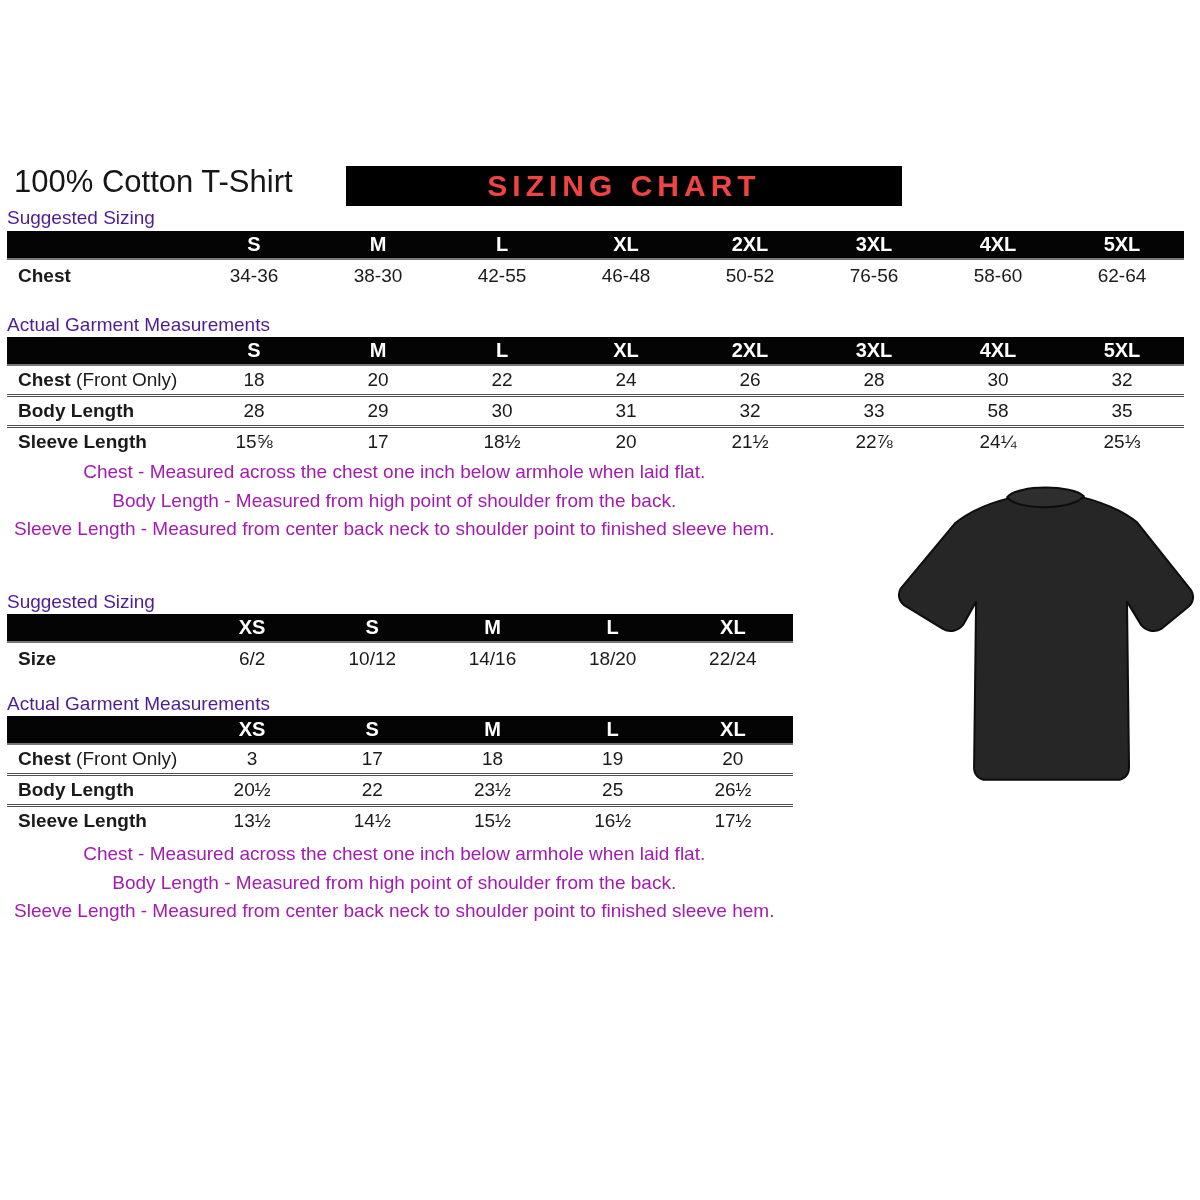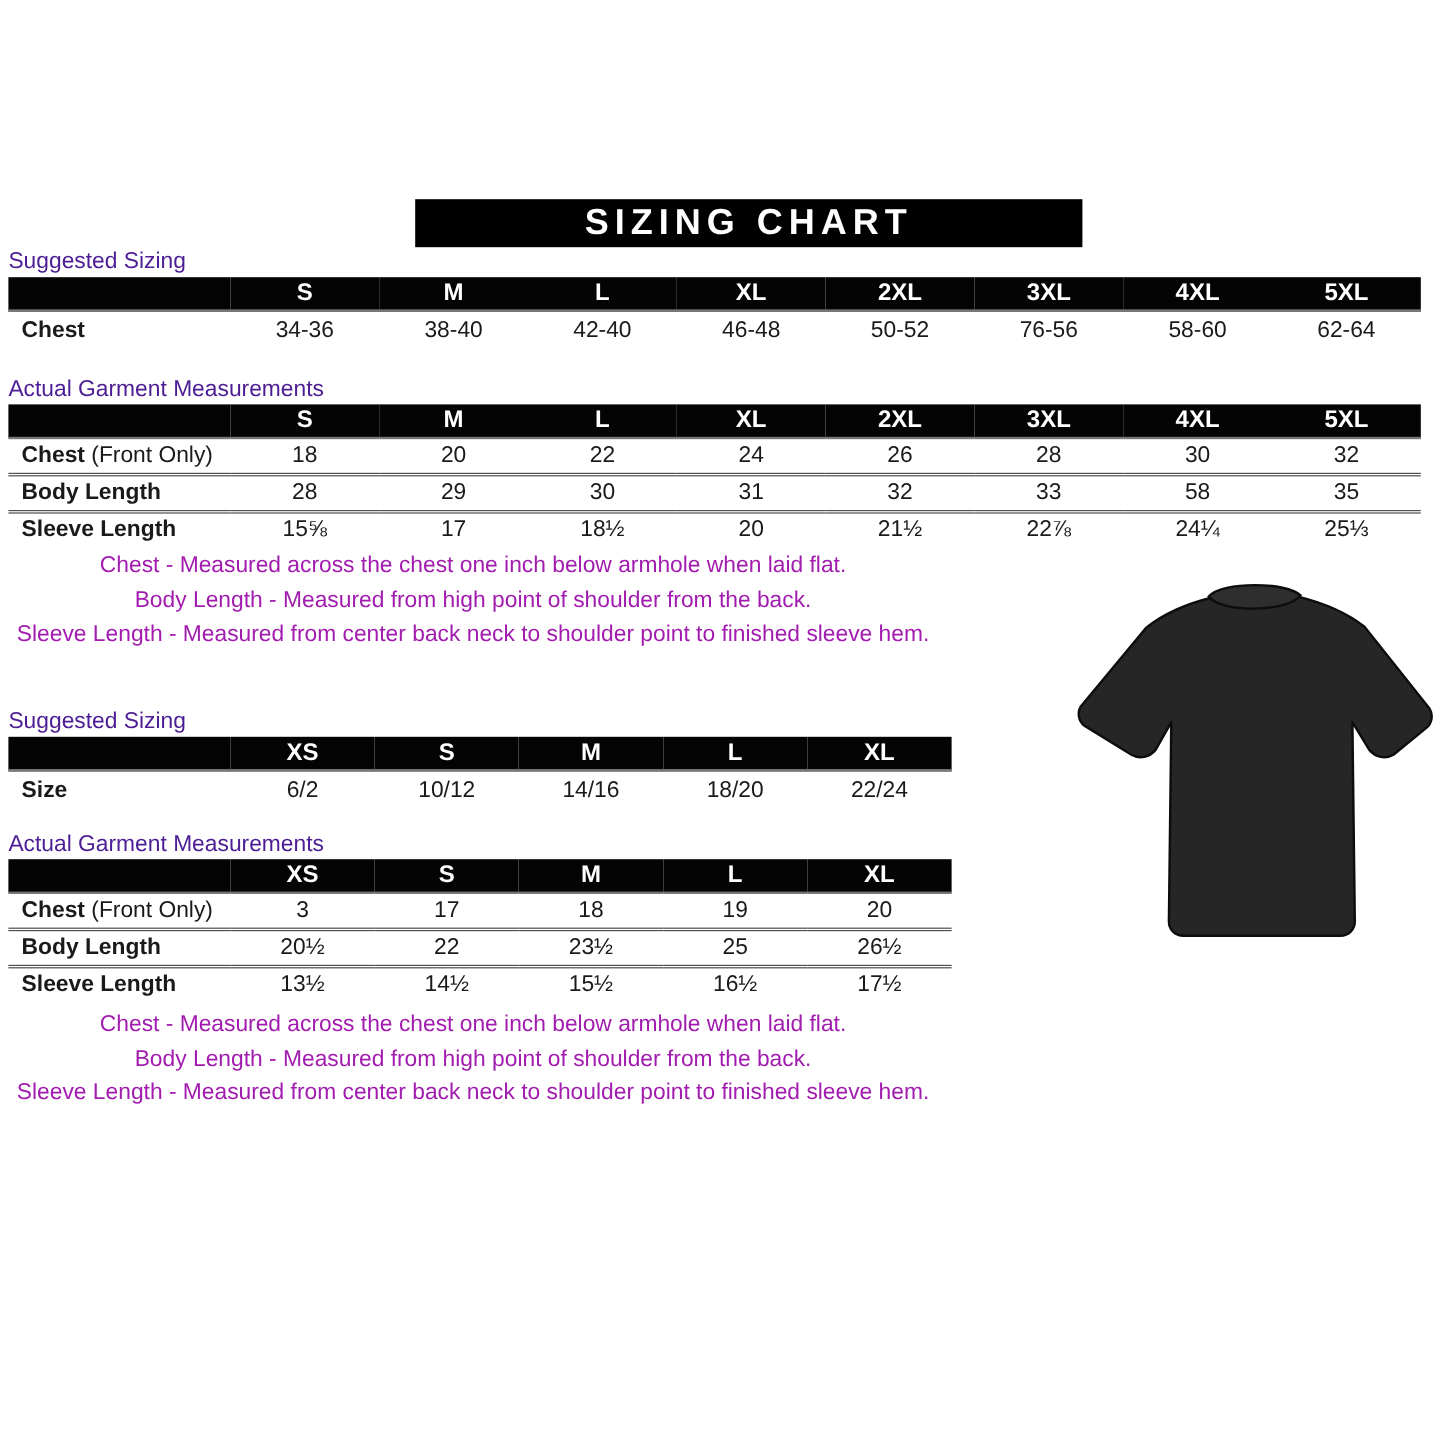--- a/index.html
+++ b/index.html
@@ -3,21 +3,21 @@
 <meta charset="utf-8">
 <style>
   html,body{margin:0;padding:0;background:#fff;}
   #page{
     position:relative;width:1200px;height:1200px;background:#ffffff;
     font-family:"Liberation Sans","DejaVu Sans",sans-serif;color:#1a1a1a;overflow:hidden;
   }
   .section-title{position:absolute;font-size:31px;font-weight:400;color:#161616;white-space:nowrap;}
   .section-title.bold{font-weight:700;}
   .banner{
-    position:absolute;background:#000;color:#ffffff;text-align:center;
+    position:absolute;background:#000;color:#ef4444;text-align:center;
     font-weight:700;font-size:30px;letter-spacing:5px;line-height:40px;white-space:nowrap;
   }
   .sub-label{position:absolute;font-size:19px;color:#4c1d95;white-space:nowrap;}
   table{border-collapse:collapse;table-layout:fixed;position:absolute;}
   th{
     background:#040404;color:#fff;font-weight:700;font-size:20px;height:27px;
     padding:0;text-align:center;border-bottom:2px solid #777;
   }
   td{font-size:19px;text-align:center;height:28px;padding:0;color:#1a1a1a;white-space:nowrap;margin-top:14px;}
   td.label-col{text-align:left;padding-left:11px;}
@@ -26,20 +26,21 @@
   table.meas tbody tr:not(:first-child) td{border-top:3px double #4f4f4f;}
   .notes{position:absolute;font-size:19px;color:#a21caf;line-height:28.5px;text-align:center;}
   .note-line{white-space:nowrap;}
   .tshirt-wrap{position:absolute;left:893px;top:476px;width:303px;height:332px;}
 </style>
 </head>
 <body>
 
 <div id="page">
 
+  <div class="section-title" style="left:14px;top:164px;">100% Cotton T-Shirt</div>
 
   <div class="banner" style="left:346px;top:166px;width:556px;height:40px;">SIZING CHART</div>
 
   <div class="sub-label" style="left:7px;top:207px;">Suggested Sizing</div>
 
   <table class="suggested" style="left:7px;top:231px;width:1177px;">
       <thead>
         <tr>
           <th style="width: 185px;"></th>
           <th>S</th>
@@ -49,22 +50,22 @@
           <th>2XL</th>
           <th>3XL</th>
           <th>4XL</th>
           <th>5XL</th>
         </tr>
       </thead>
       <tbody>
         <tr>
           <td class="label-col"><b>Chest</b></td>
           <td>34-36</td>
-          <td>38-40</td>
-          <td>42-40</td>
+          <td>38-30</td>
+          <td>42-55</td>
           <td>46-48</td>
           <td>50-52</td>
           <td>76-56</td>
           <td>58-60</td>
           <td>62-64</td>
         </tr>
       </tbody>
     </table>
 
   <div class="sub-label" style="left:7px;top:314px;">Actual Garment Measurements</div>

